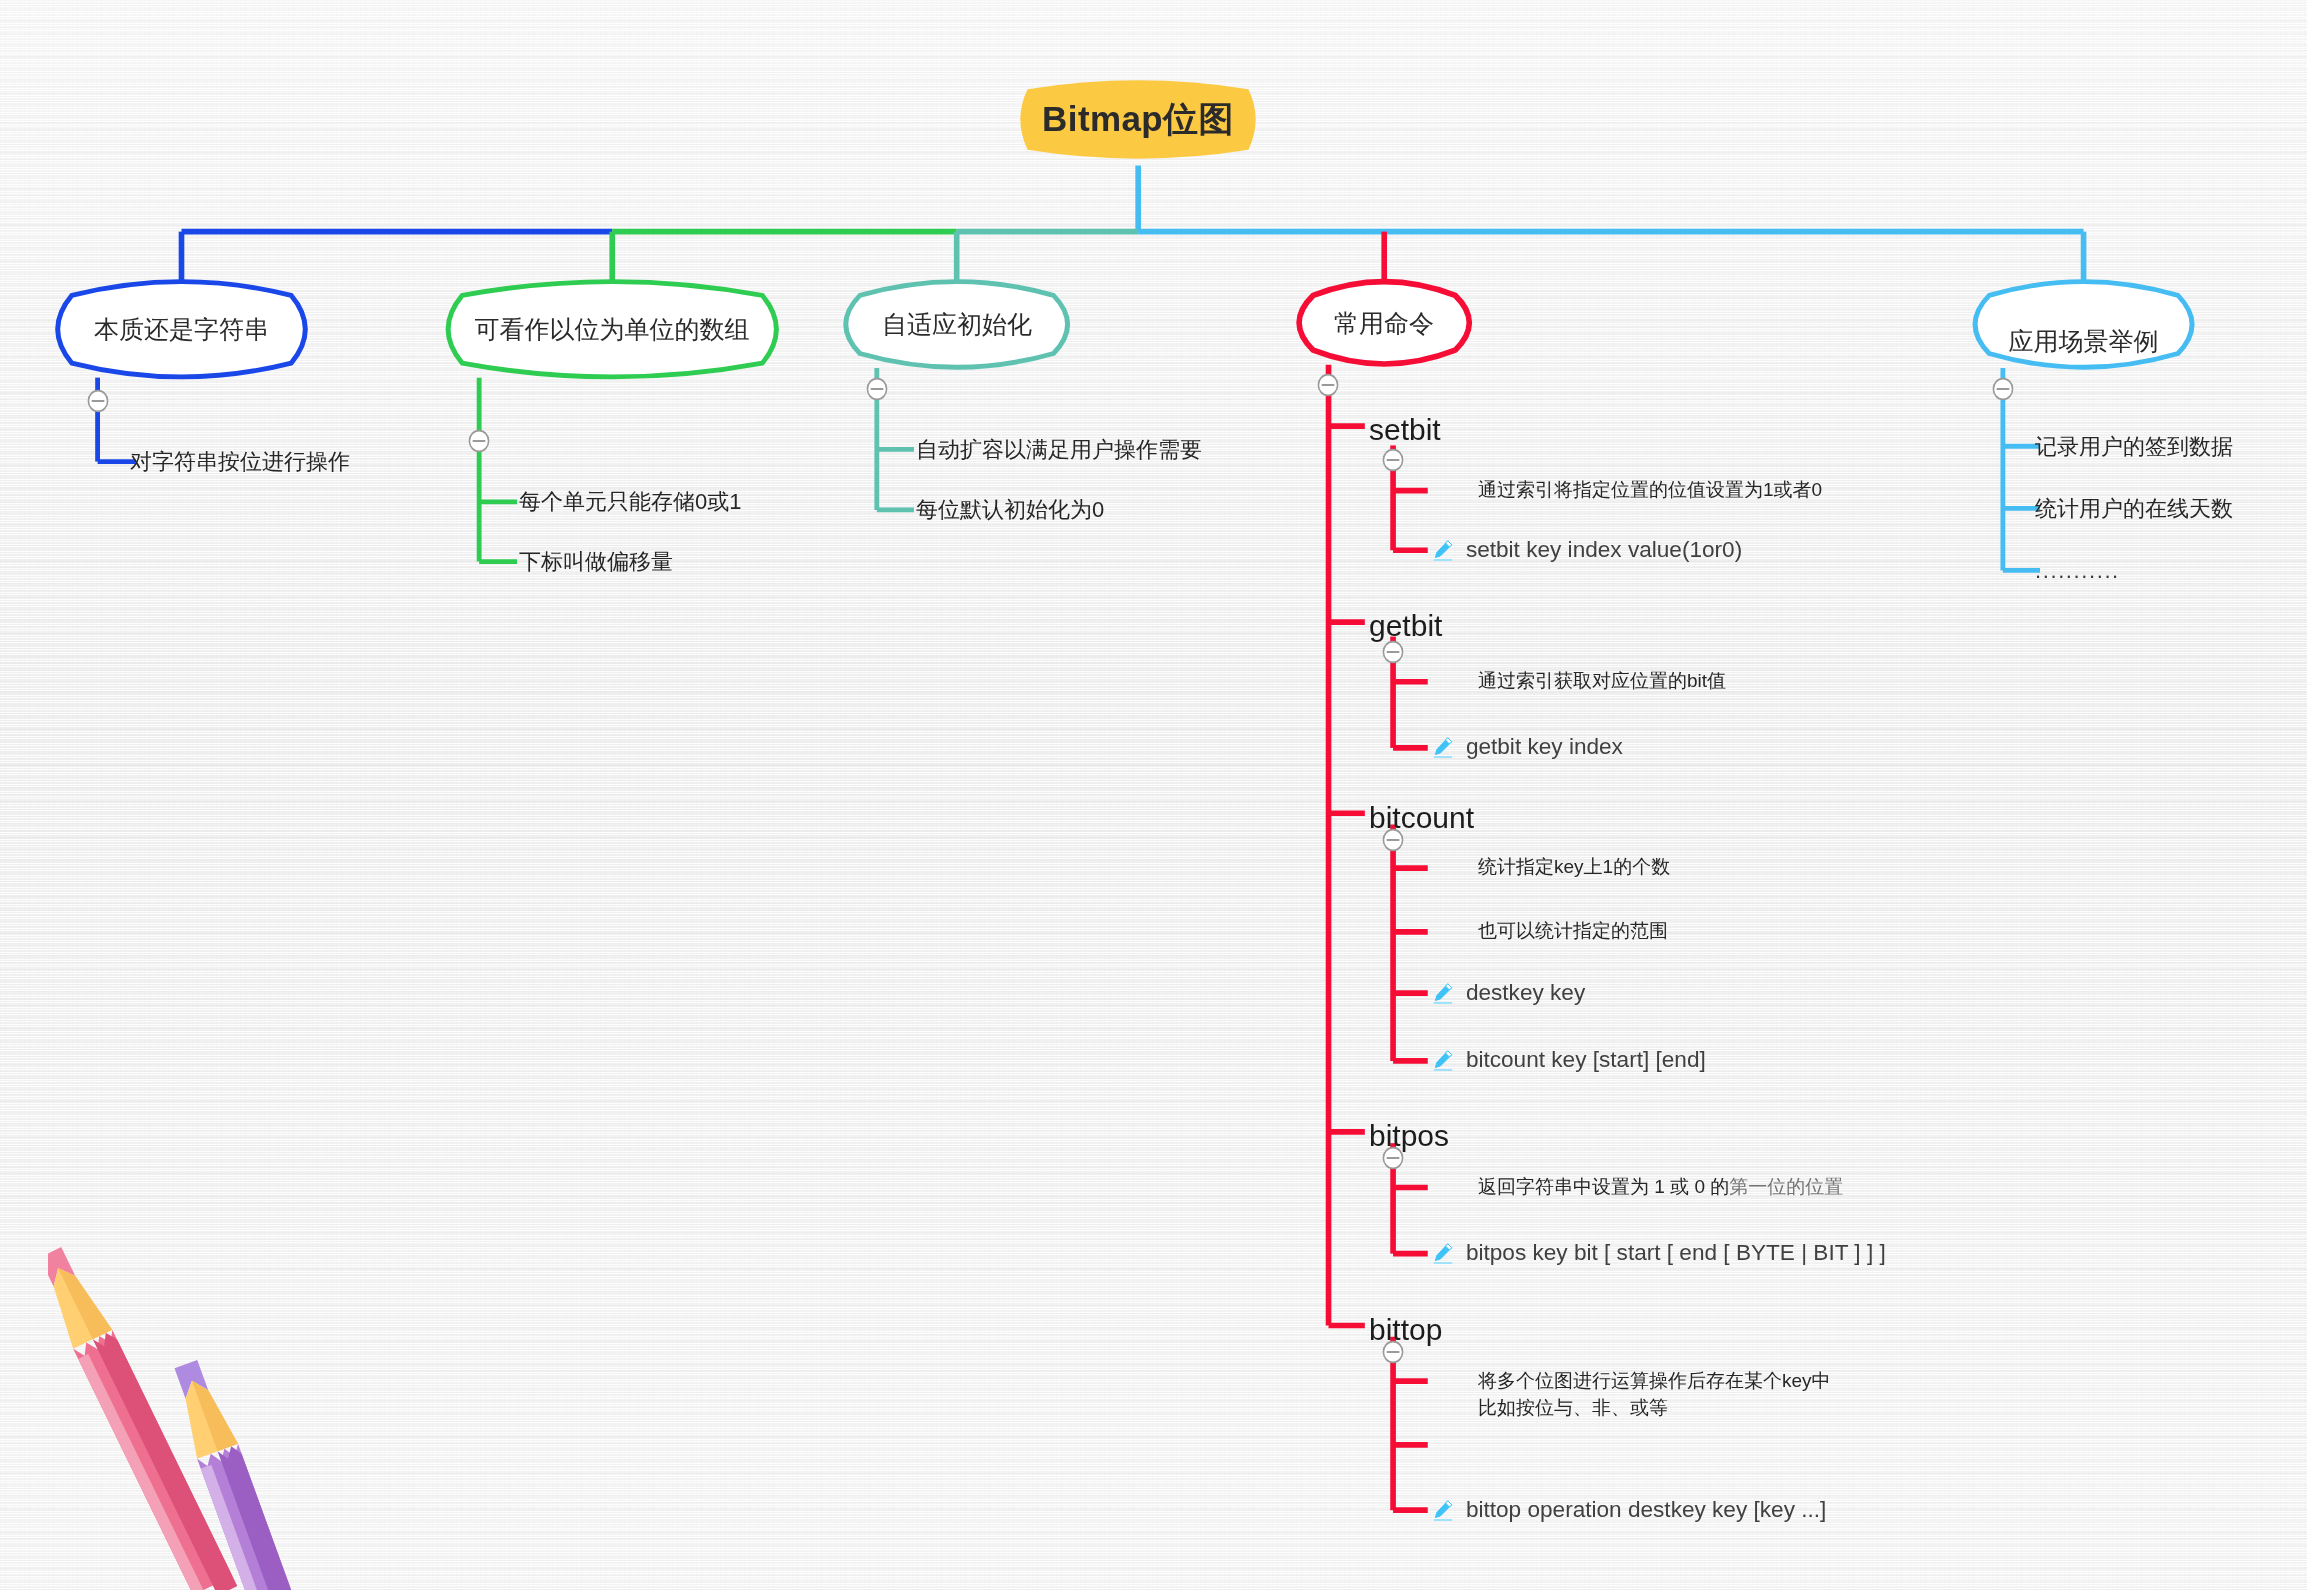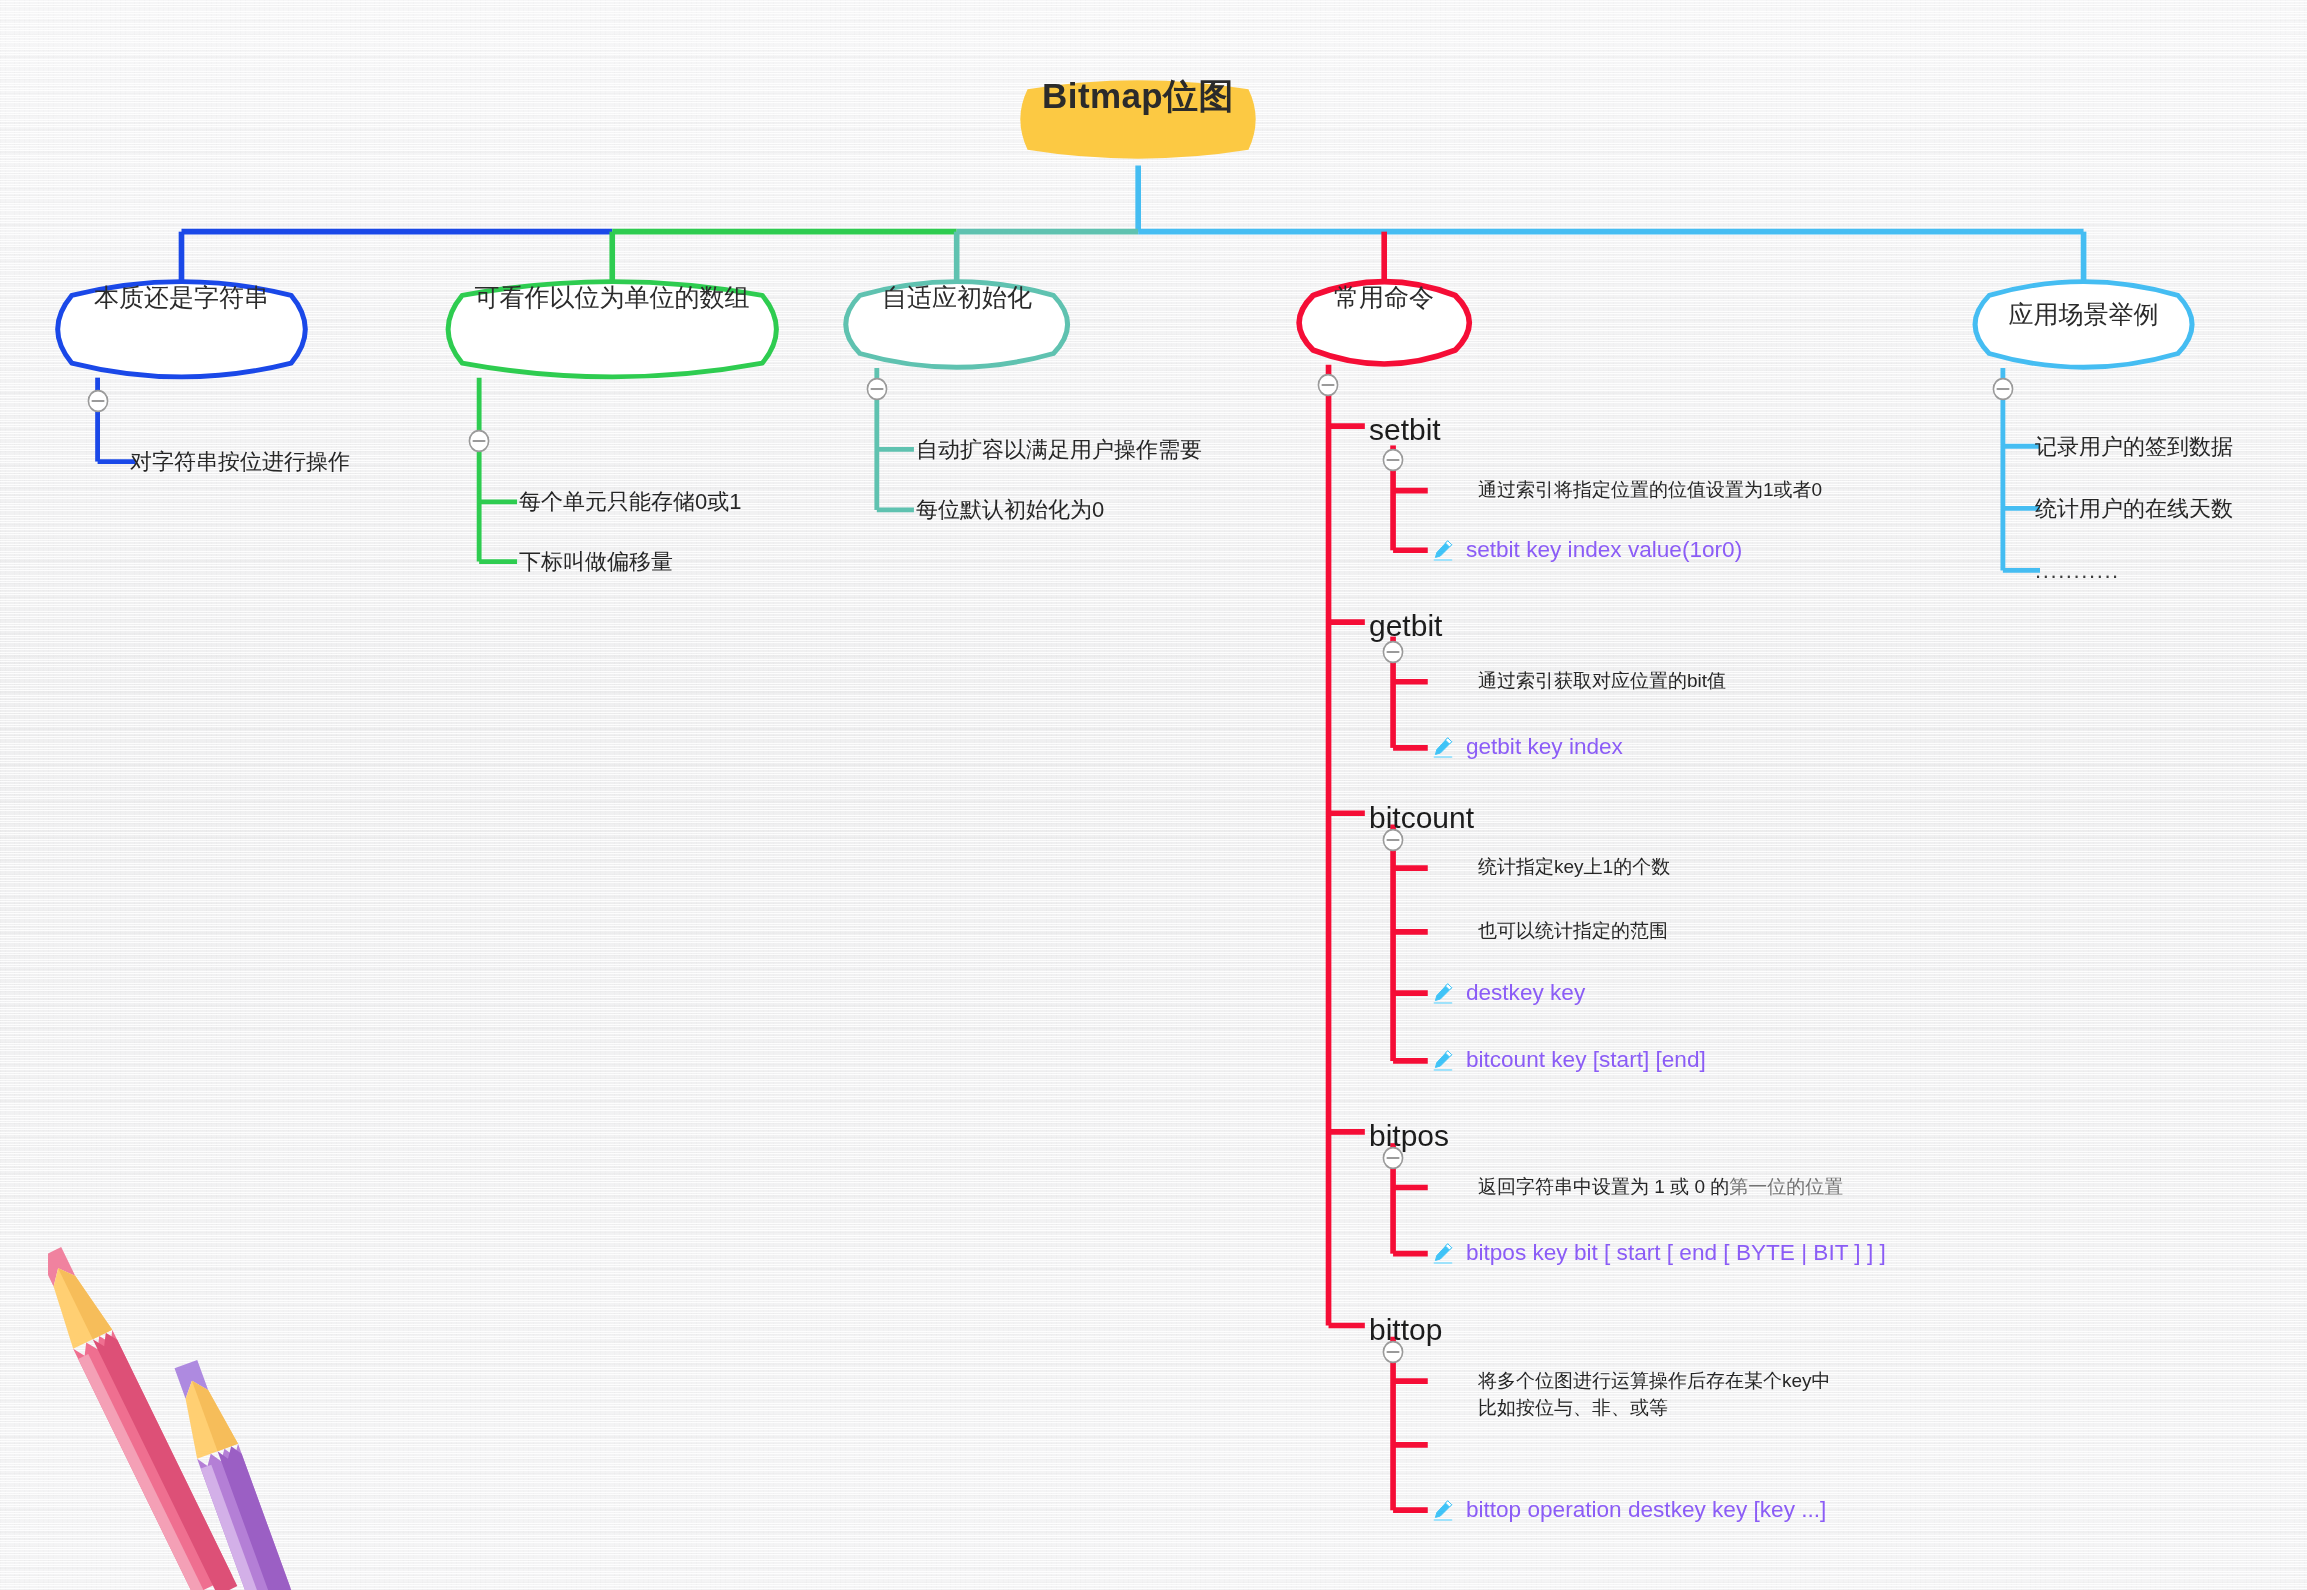--- a/index.html
+++ b/index.html
@@ -16,41 +16,41 @@
       repeating-linear-gradient(0deg, rgba(255,255,255,.85) 0px, rgba(255,255,255,.85) 0.8px, rgba(0,0,0,0) 0.8px, rgba(0,0,0,0) 2.4px),
       repeating-linear-gradient(0deg, rgba(0,0,0,.016) 0px, rgba(0,0,0,.016) 1.6px, rgba(0,0,0,0) 1.6px, rgba(0,0,0,0) 7.3px),
       repeating-linear-gradient(90deg, rgba(0,0,0,.010) 0px, rgba(0,0,0,.010) 0.8px, rgba(0,0,0,0) 0.8px, rgba(0,0,0,0) 4.8px),
       linear-gradient(180deg,#f6f6f7 0%, #efeff0 45%, #f4f4f5 100%);
     pointer-events:none;
   }
   #map{position:absolute;inset:0;}
   svg.layer{position:absolute;left:0;top:0;width:2307px;height:1591px;overflow:visible;}
 
   
-  .node{position:absolute;display:flex;justify-content:center;box-sizing:border-box;}
+  .node{position:absolute;display:flex;align-items:center;justify-content:center;box-sizing:border-box;}
   .node .cap{position:relative;z-index:2;white-space:nowrap;}
 
   .root{
     left:1005px;top:73px;width:266px;height:93px;
   }
   .root .cap{font-size:35px;font-weight:bold;color:#2b2b2b;letter-spacing:0.4px;}
 
   .branch .cap{font-size:25px;color:#2b2b2b;}
   .b1{left:51px;  top:281px; width:261px; height:97px;}
   .b2{left:441px; top:281px; width:342px; height:97px;}
   .b3{left:839px;top:281px; width:236px; height:87px;}
   .b4{left:1292px;top:281px; width:184px; height:84px;}
   .b5{left:1968px;top:298px; width:231px; height:87px;}
 
   
   .leaf{position:absolute;white-space:nowrap;color:#262626;font-size:22px;line-height:1;}
   .leaf.sub{font-size:19px;margin-left:46px;}
   .leaf .hl{color:#737373;}
   .cmdname{position:absolute;white-space:nowrap;color:#1c1c1c;font-size:30px;line-height:1;}
-  .code{position:absolute;white-space:nowrap;color:#8b5cf6;font-size:22.6px;line-height:1;display:flex;align-items:center;gap:11.3px;}
+  .code{position:absolute;white-space:nowrap;color:#404040;font-size:22.6px;line-height:1;display:flex;align-items:center;gap:11.3px;}
   .dots{position:absolute;white-space:nowrap;color:#3a3a3a;font-size:22px;letter-spacing:1.6px;line-height:1;}
 
   .pencil-ic{width:22.6px;height:22.6px;flex:0 0 22.6px;display:block;}
 
   
   .toggle{position:absolute;width:24px;height:24px;}
   .toggle svg{display:block;width:24px;height:24px;}
 
   
   #pencils{position:absolute;left:48px;top:1202px;width:274px;height:395px;}

